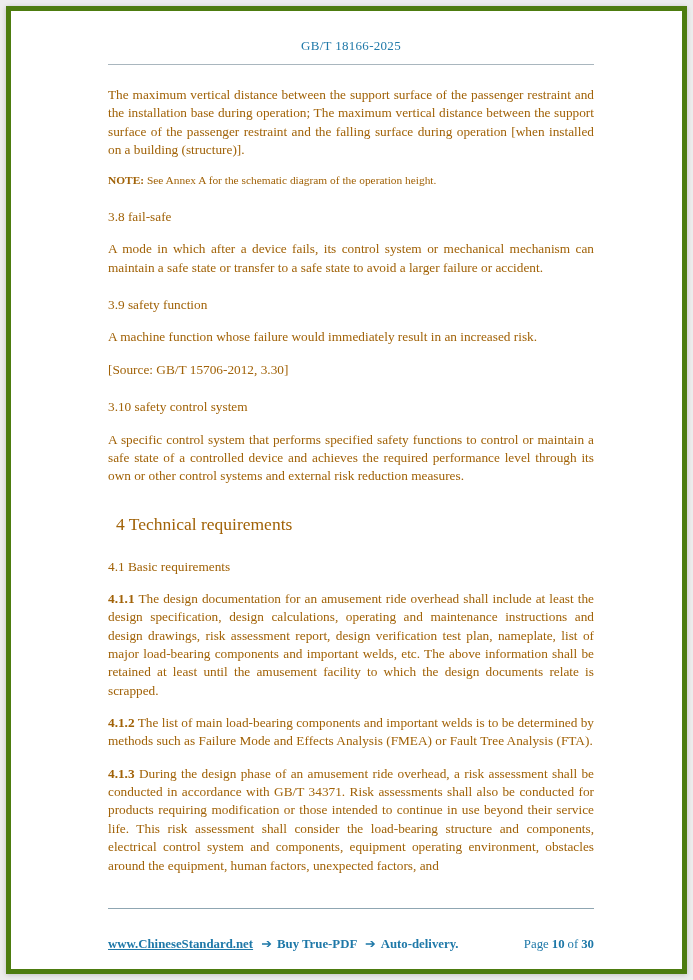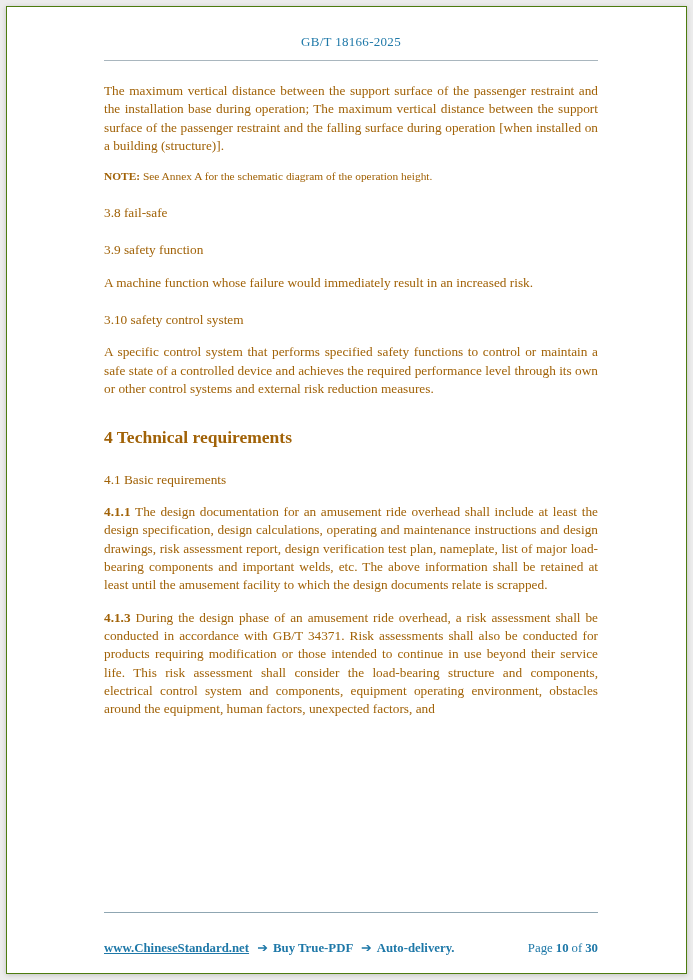--- a/index.html
+++ b/index.html
@@ -6,21 +6,21 @@
   html, body { background: #ececec; }
   body {
     font-family: "Liberation Serif", serif;
     -webkit-font-smoothing: antialiased;
   }
   .sheet {
     width: 681px;
     height: 968px;
     margin: 6px auto;
     background: #ffffff;
-    border: 1px solid #4d7c0f;
+    border: 5px solid #4d7c0f;
     box-shadow: 0 1px 5px rgba(0,0,0,0.18);
     display: flex;
     flex-direction: column;
     padding: 0 88px 0 97px;
     overflow: hidden;
   }
   
   .page-header { padding-top: 27px; text-align: center; }
   .doc-number {
     color: var(--accent, #1e78a8);
@@ -45,22 +45,22 @@
   p.note-p { font-size: 11.4px; margin: 0 0 15px 0; }
   .b { font-weight: bold; }
   h4.sub-heading {
     font-size: 13.3px;
     font-weight: normal;
     margin: 19px 0 14px 0;
     text-align: left;
   }
   h2.main-heading {
     font-size: 17.5px;
-    font-weight: bold;
-    margin: 26px 0 22px 0;
+    font-weight: normal;
+    margin: 26px 0 22px 8px;
     text-align: left;
   }
   
   .page-footer { padding-bottom: 17px; }
   .footer-rule { border-top: 1px solid #8fa6b2; }
   .footer-row {
     display: flex;
     justify-content: space-between;
     align-items: baseline;
     padding-top: 9px;
@@ -87,34 +87,38 @@
     <div class="header-rule"></div>
   </div>
 
   <div class="content">
     <p class="body-p">The maximum vertical distance between the support surface of the passenger restraint and the installation base during operation; The maximum vertical distance between the support surface of the passenger restraint and the falling surface during operation [when installed on a building (structure)].</p>
 
     <p class="note-p"><span class="b">NOTE:</span>
       <span>See Annex A for the schematic diagram of the operation height.</span></p>
 
     <h4 class="sub-heading">3.8 fail-safe</h4>
+    <p class="body-p">A mode in which after a device fails, its control system or mechanical mechanism can maintain a safe state or transfer to a safe state to avoid a larger failure or accident.</p>
 
     <h4 class="sub-heading">3.9 safety function</h4>
     <p class="body-p">A machine function whose failure would immediately result in an increased risk.</p>
+    <p class="body-p">[Source: GB/T 15706-2012, 3.30]</p>
 
     <h4 class="sub-heading">3.10 safety control system</h4>
     <p class="body-p">A specific control system that performs specified safety functions to control or maintain a safe state of a controlled device and achieves the required performance level through its own or other control systems and external risk reduction measures.</p>
 
     <h2 class="main-heading">4 Technical requirements</h2>
 
     <h4 class="sub-heading">4.1 Basic requirements</h4>
 
     <p class="body-p"><span class="b">4.1.1</span>
       <span>The design documentation for an amusement ride overhead shall include at least the design specification, design calculations, operating and maintenance instructions and design drawings, risk assessment report, design verification test plan, nameplate, list of major load-bearing components and important welds, etc. The above information shall be retained at least until the amusement facility to which the design documents relate is scrapped.</span></p>
 
+    <p class="body-p"><span class="b">4.1.2</span>
+      <span>The list of main load-bearing components and important welds is to be determined by methods such as Failure Mode and Effects Analysis (FMEA) or Fault Tree Analysis (FTA).</span></p>
 
     <p class="body-p"><span class="b">4.1.3</span>
       <span>During the design phase of an amusement ride overhead, a risk assessment shall be conducted in accordance with GB/T 34371. Risk assessments shall also be conducted for products requiring modification or those intended to continue in use beyond their service life. This risk assessment shall consider the load-bearing structure and components, electrical control system and components, equipment operating environment, obstacles around the equipment, human factors, unexpected factors, and</span></p>
   </div>
 
   <div class="page-footer">
     <div class="footer-rule"></div>
     <div class="footer-row">
       <div class="footer-left">
         <a class="site-link">www.ChineseStandard.net</a>

